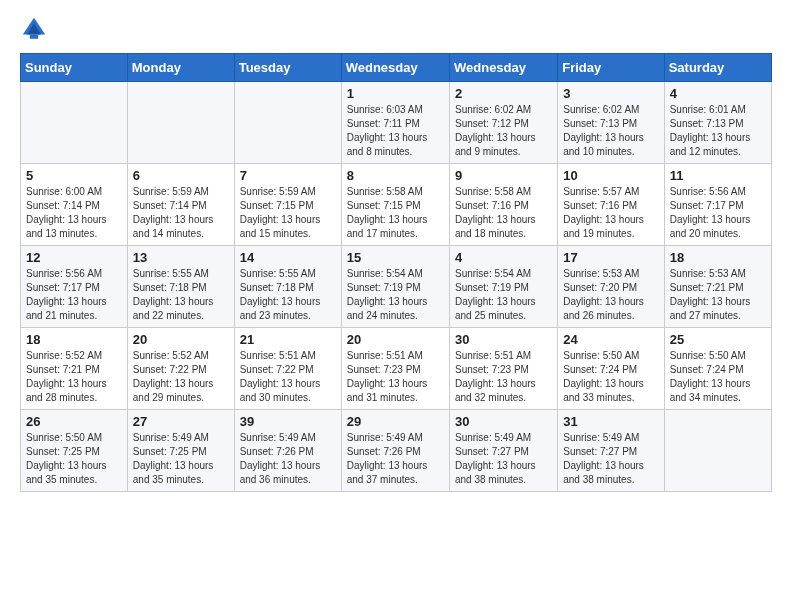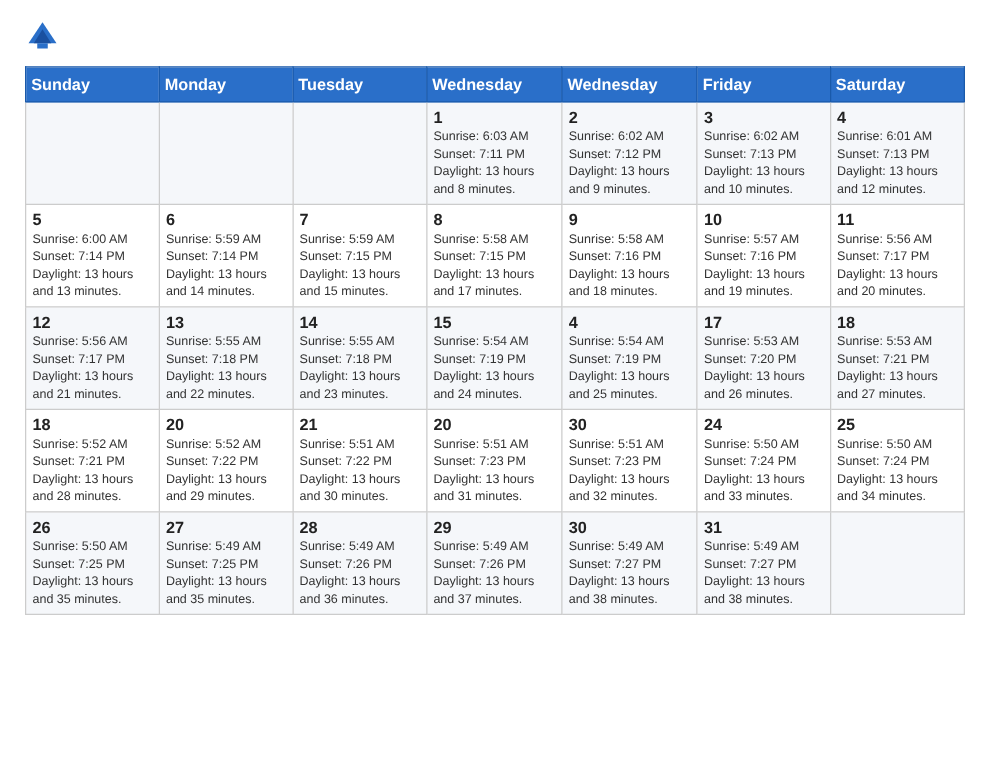--- a/index.html
+++ b/index.html
@@ -239,21 +239,21 @@
       <tr>
         <td>
           <span class="day-num">26</span>
           <div class="day-info">Sunrise: 5:50 AM<br>Sunset: 7:25 PM<br>Daylight: 13 hours and 35 minutes.</div>
         </td>
         <td>
           <span class="day-num">27</span>
           <div class="day-info">Sunrise: 5:49 AM<br>Sunset: 7:25 PM<br>Daylight: 13 hours and 35 minutes.</div>
         </td>
         <td>
-          <span class="day-num">28</span>
+          <span class="day-num">39</span>
           <div class="day-info">Sunrise: 5:49 AM<br>Sunset: 7:26 PM<br>Daylight: 13 hours and 36 minutes.</div>
         </td>
         <td>
           <span class="day-num">29</span>
           <div class="day-info">Sunrise: 5:49 AM<br>Sunset: 7:26 PM<br>Daylight: 13 hours and 37 minutes.</div>
         </td>
         <td>
           <span class="day-num">30</span>
           <div class="day-info">Sunrise: 5:49 AM<br>Sunset: 7:27 PM<br>Daylight: 13 hours and 38 minutes.</div>
         </td>

